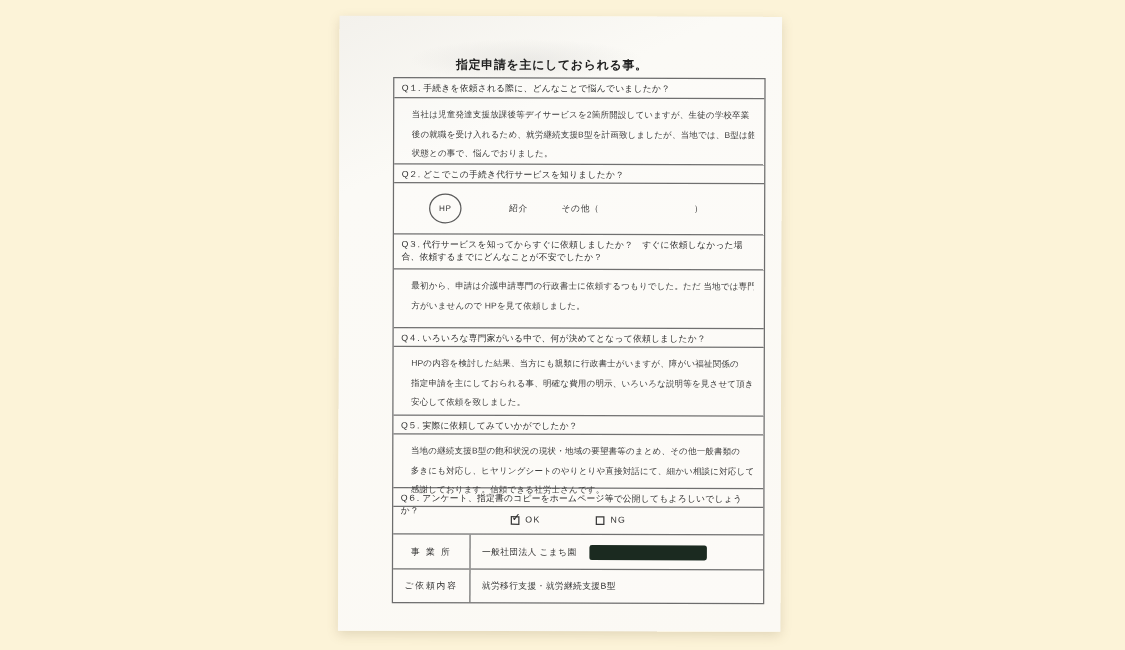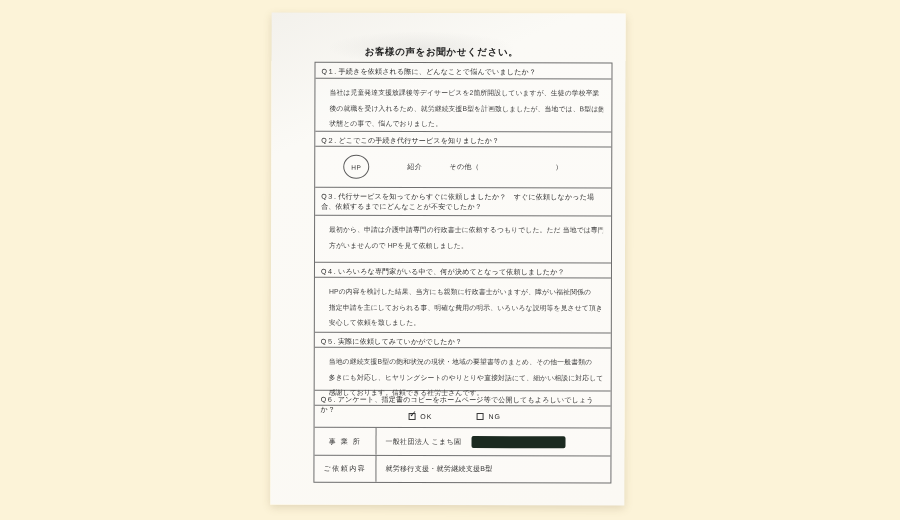--- a/index.html
+++ b/index.html
@@ -58,21 +58,21 @@
   }
   .fvalue{flex:1;display:flex;align-items:center;padding-left:9px;font-size:7px;color:#333;letter-spacing:.3px;}
   .redact{width:94px;height:12px;background:#1b2a20;border-radius:2px;margin-left:10px;}
 </style>
 </head>
 <body>
 
 <div class="paper">
   <div class="smudge"></div>
 
-  <div class="doc-title">お客様の声をお聞かせください。</div>
+  <div class="doc-title">指定申請を主にしておられる事。</div>
 
   <div class="form">
 
     <div class="row hdr h16">Q１. 手続きを依頼される際に、どんなことで悩んでいましたか？</div>
     <div class="row ans h53">
       <div class="ans-line">当社は児童発達支援放課後等デイサービスを2箇所開設していますが、生徒の学校卒業</div>
       <div class="ans-line">後の就職を受け入れるため、就労継続支援B型を計画致しましたが、当地では、B型は飽和</div>
       <div class="ans-line">状態との事で、悩んでおりました。</div>
     </div>
 

